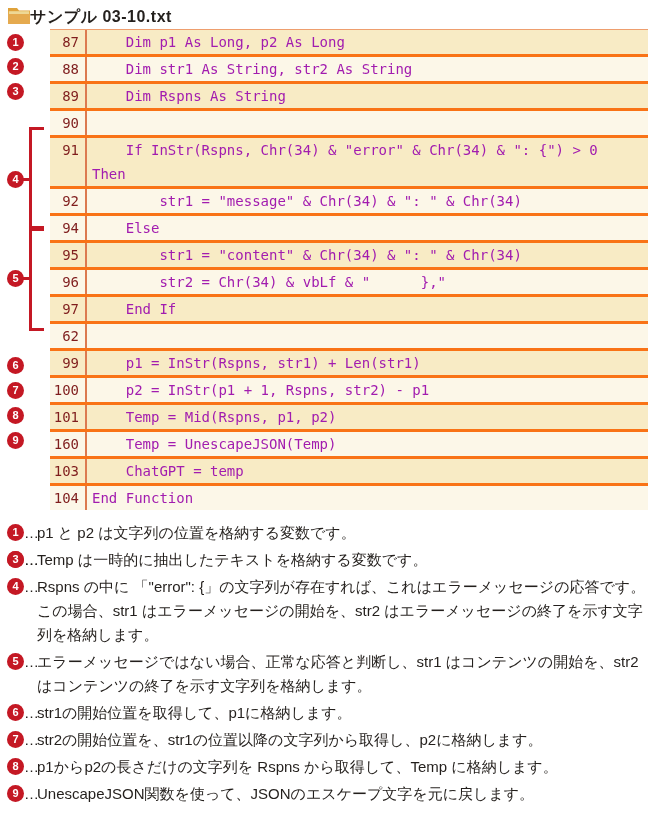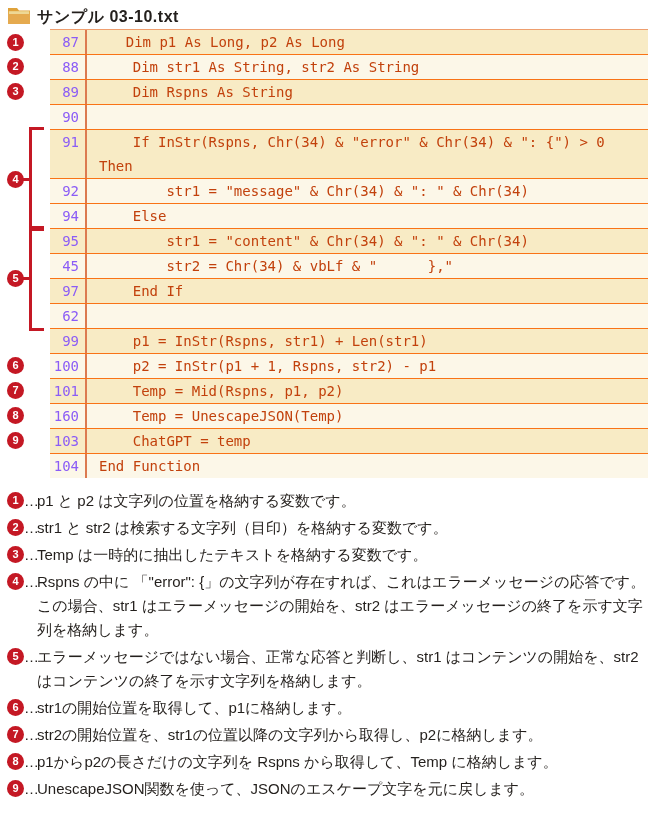--- a/index.html
+++ b/index.html
@@ -7,43 +7,43 @@
   .page {
     position:relative;
     width:657px; height:830px;
     background:#ffffff;
     overflow:hidden;
     font-family:"Liberation Sans","DejaVu Sans",sans-serif;
     color:#231f1c;
   }
   
   .file-header {
-    display:flex; align-items:center; gap:7px;
+    display:flex; align-items:center; 
     padding:8px 0 0 8px; height:27px;
   }
   .file-title { font-size:16px; font-weight:bold; color:#231f1c; letter-spacing:0.5px; }
   
   .code-wrap { position:relative; margin-top:2px; }
   .code-table { margin-left:50px; margin-right:9px; border-top:1px solid #ee9e6e; }
   .crow { display:flex; }
-  .crow + .crow { border-top:1px solid #f97316;gap:7px; }
+  .crow + .crow { border-top:3px solid #f97316; }
   .crow.tan  { background:#f8ebc5; }
   .crow.lite { background:#fcf7e8; }
   .lnum {
     width:37px; flex:0 0 37px;
     border-right:2px solid #dc7a50;
     text-align:right; padding-right:6px;
     font-family:"DejaVu Sans Mono","Liberation Mono",monospace;
-    font-size:14px; line-height:24px; color:#8b5cf6;
+    font-size:14px; line-height:24px; color:#7f1d1d;
   }
   .lcode {
     flex:1; padding-left:5px;
     white-space:pre;
     font-family:"DejaVu Sans Mono","Liberation Mono",monospace;
-    font-size:14px; line-height:24px; color:#c2410c;
+    font-size:14px; line-height:24px; color:#a21caf;
   }
   
   .badge {
     position:absolute; width:17px; height:17px; border-radius:50%;
     background:#c41824; color:#ffffff;
     font-size:11px; font-weight:bold; text-align:center; line-height:17px;
     font-family:"Liberation Sans",sans-serif;
   }
   .bkt { position:absolute; background:#c41824; }
   
@@ -102,21 +102,21 @@
   </div>
         <div class="crow lite">
     <div class="lnum">94</div>
     <div class="lcode">    Else</div>
   </div>
         <div class="crow tan">
     <div class="lnum">95</div>
     <div class="lcode">        str1 = "content" &amp; Chr(34) &amp; ": " &amp; Chr(34)</div>
   </div>
         <div class="crow lite">
-    <div class="lnum">45</div>
+    <div class="lnum">96</div>
     <div class="lcode">        str2 = Chr(34) &amp; vbLf &amp; "      },"</div>
   </div>
         <div class="crow tan">
     <div class="lnum">97</div>
     <div class="lcode">    End If</div>
   </div>
         <div class="crow lite">
     <div class="lnum">62</div>
     <div class="lcode"></div>
   </div>
@@ -166,21 +166,20 @@
 
   <div class="notes">
       <div class="note">
     <span class="nbadge">1</span>
     <span class="nell">…</span>
     <span>p1 と p2 は文字列の位置を格納する変数です。</span>
   </div>
       <div class="note">
     <span class="nbadge">2</span>
     <span class="nell">…</span>
-    <span>str1 と str2 は検索する文字列（目印）を格納する変数です。</span>
   </div>
       <div class="note">
     <span class="nbadge">3</span>
     <span class="nell">…</span>
     <span>Temp は一時的に抽出したテキストを格納する変数です。</span>
   </div>
       <div class="note">
     <span class="nbadge">4</span>
     <span class="nell">…</span>
     <span>Rspns の中に 「"error": {」の文字列が存在すれば、これはエラーメッセージの応答です。この場合、str1 はエラーメッセージの開始を、str2 はエラーメッセージの終了を示す文字列を格納します。</span>

